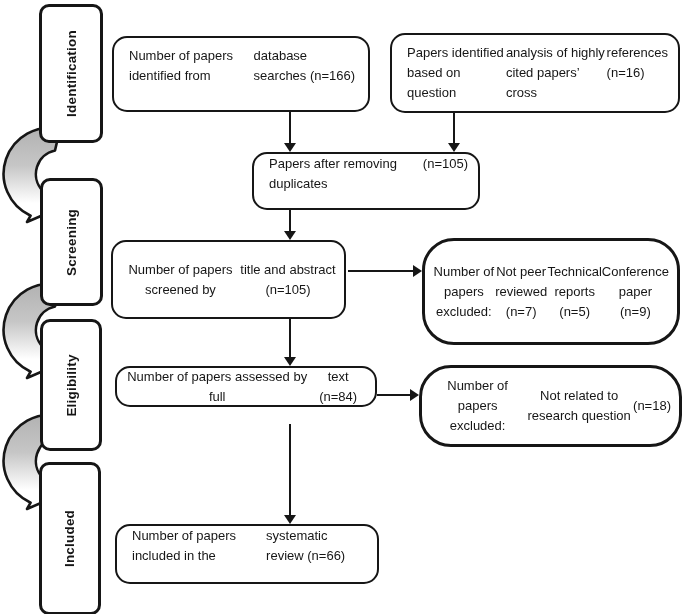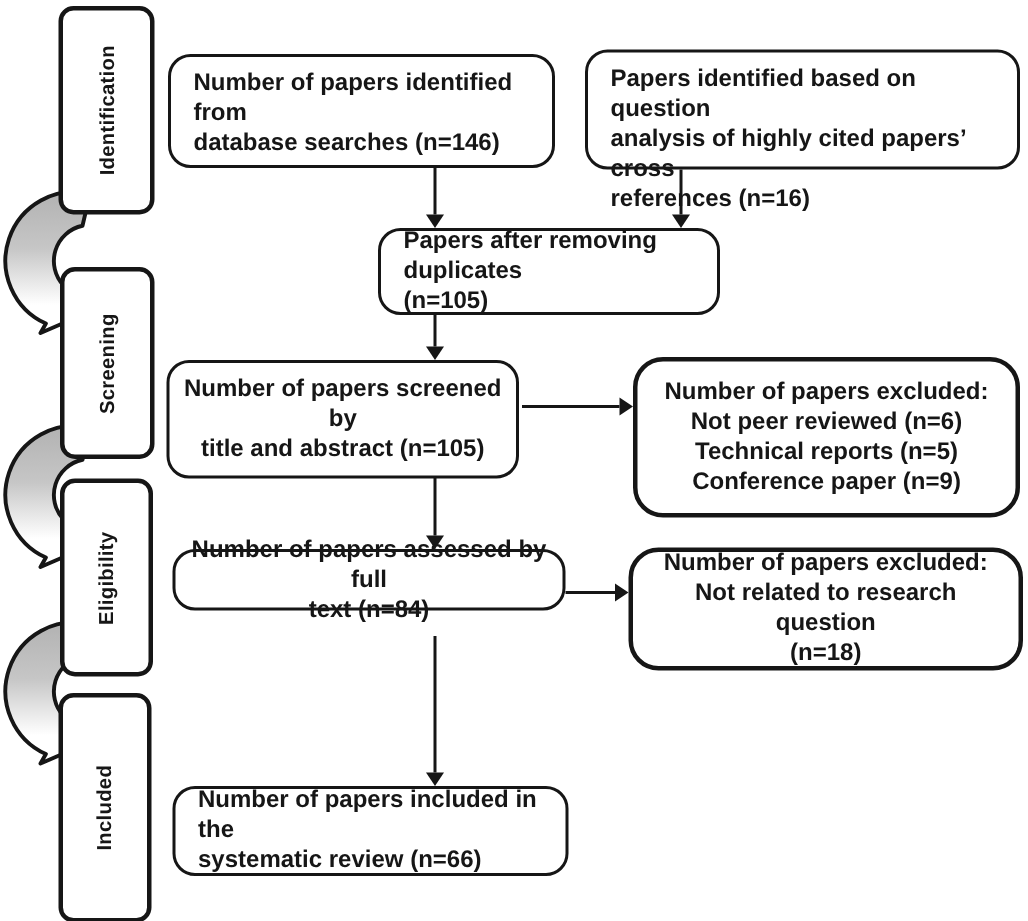--- a/index.html
+++ b/index.html
@@ -37,29 +37,28 @@
 
   
   .box {
     position: absolute;
     z-index: 2;
     box-sizing: border-box;
     background: #ffffff;
     border: 2.6px solid #161616;
     border-radius: 15px;
     display: flex;
-    flex-direction: column;
-    font-size: 16px;
-    font-weight: 700;
+    font-size: 13px;
+    font-weight: 400;
     line-height: 20px;
   }
   .box.align-center { align-items: center; justify-content: center; text-align: center; padding: 2px 8px; }
   .box.align-left-top { align-items: flex-start; justify-content: flex-start; text-align: left; padding: 8px 10px 0 15px; }
   .box.align-left-center { align-items: flex-start; justify-content: center; text-align: left; padding: 0 10px 0 15px; }
-  .box.rounder { border-radius: 20px; border-width: 3px; }
+  .box.rounder { border-radius: 32px; border-width: 3px; }
 
   
   .vline, .hline { position: absolute; z-index: 1; background: #161616; }
   .vline { width: 2.4px; }
   .hline { height: 2.4px; }
   .head-down {
     position: absolute; z-index: 1; width: 0; height: 0;
     border-left: 6px solid transparent;
     border-right: 6px solid transparent;
     border-top: 9px solid #161616;
@@ -103,42 +102,42 @@
   </div>
   <div class="stage" style="left:40px; top:319px; width:56px; height:126px;">
     <span class="stage-label">Eligibility</span>
   </div>
   <div class="stage" style="left:39px; top:462px; width:56px; height:147px;">
     <span class="stage-label">Included</span>
   </div>
 
   <div class="box align-left-top" style="left:112px; top:36px; width:258px; height:76px;">
     <div>Number of papers identified from</div>
-    <div>database searches (n=146)</div>
+    <div>database searches (n=166)</div>
   </div>
 
   <div class="box align-left-top" style="left:390px; top:33px; width:290px; height:80px;">
     <div>Papers identified based on question</div>
     <div>analysis of highly cited papers’ cross</div>
     <div>references (n=16)</div>
   </div>
 
   <div class="box align-left-center" style="left:252px; top:152px; width:228px; height:58px;">
     <div>Papers after removing duplicates</div>
     <div>(n=105)</div>
   </div>
 
   <div class="box align-center" style="left:111px; top:240px; width:235px; height:79px;">
     <div>Number of papers screened by</div>
     <div>title and abstract (n=105)</div>
   </div>
 
   <div class="box align-center rounder" style="left:422px; top:238px; width:258px; height:107px;">
     <div>Number of papers excluded:</div>
-    <div>Not peer reviewed (n=6)</div>
+    <div>Not peer reviewed (n=7)</div>
     <div>Technical reports (n=5)</div>
     <div>Conference paper (n=9)</div>
   </div>
 
   <div class="box align-center" style="left:115px; top:366px; width:262px; height:41px;">
     <div>Number of papers assessed by full</div>
     <div>text (n=84)</div>
   </div>
 
   <div class="box align-center rounder" style="left:419px; top:365px; width:263px; height:82px;">

